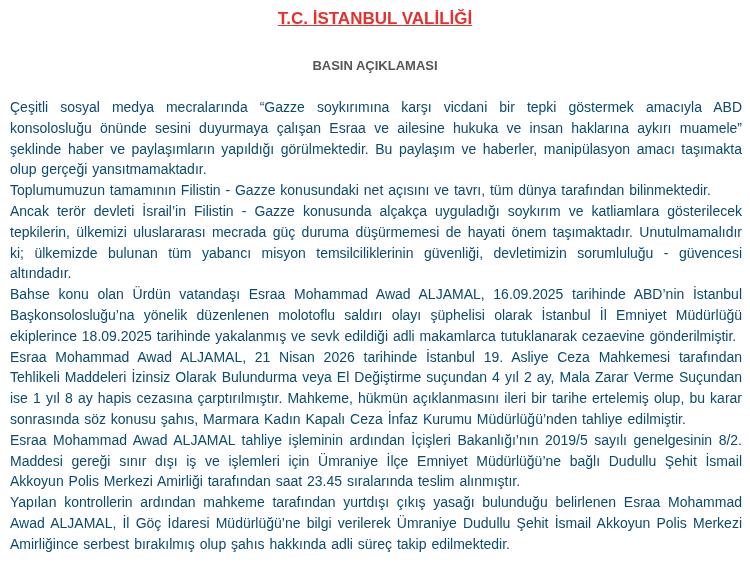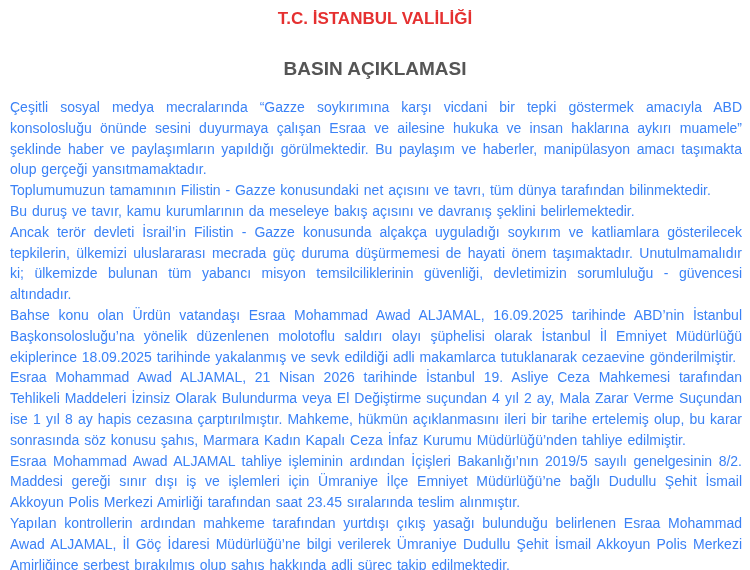--- a/index.html
+++ b/index.html
@@ -17,53 +17,53 @@
   }
   .doc-title {
     margin: 0;
     padding-top: 9px;
     text-align: center;
     font-size: 17px;
     font-weight: 700;
     letter-spacing: 0px;
     color: #e53030;
     font-family: "Liberation Sans", "DejaVu Sans", sans-serif;
+    text-decoration: underline;
   }
   .doc-subtitle {
     margin: 0;
     padding-top: 29px;
     text-align: center;
-    font-size: 19px;
+    font-size: 13px;
     font-weight: 700;
     color: #555555;
   }
   .doc-body {
     position: absolute;
     top: 97px;
     left: 10px;
     right: 8px;
   }
   .doc-body p {
     margin: 0;
     text-align: justify;
     font-size: 14px;
     line-height: 20.8px;
-    color: #3b82f6;
+    color: #0c4a6e;
     word-spacing: 1px;
   }
 </style>
 </head>
 <body>
 
 <div class="page">
   <h1 class="doc-title">T.C. İSTANBUL VALİLİĞİ</h1>
   <h2 class="doc-subtitle">BASIN AÇIKLAMASI</h2>
   <div class="doc-body">
       <p>Çeşitli sosyal medya mecralarında “Gazze soykırımına karşı vicdani bir tepki göstermek amacıyla ABD konsolosluğu önünde sesini duyurmaya çalışan Esraa ve ailesine hukuka ve insan haklarına aykırı muamele” şeklinde haber ve paylaşımların yapıldığı görülmektedir. Bu paylaşım ve haberler, manipülasyon amacı taşımakta olup gerçeği yansıtmamaktadır.</p>
       <p>Toplumumuzun tamamının Filistin - Gazze konusundaki net açısını ve tavrı, tüm dünya tarafından bilinmektedir.</p>
-      <p>Bu duruş ve tavır, kamu kurumlarının da meseleye bakış açısını ve davranış şeklini belirlemektedir.</p>
       <p>Ancak terör devleti İsrail’in Filistin - Gazze konusunda alçakça uyguladığı soykırım ve katliamlara gösterilecek tepkilerin, ülkemizi uluslararası mecrada güç duruma düşürmemesi de hayati önem taşımaktadır. Unutulmamalıdır ki; ülkemizde bulunan tüm yabancı misyon temsilciliklerinin güvenliği, devletimizin sorumluluğu - güvencesi altındadır.</p>
       <p>Bahse konu olan Ürdün vatandaşı Esraa Mohammad Awad ALJAMAL, 16.09.2025 tarihinde ABD’nin İstanbul Başkonsolosluğu’na yönelik düzenlenen molotoflu saldırı olayı şüphelisi olarak İstanbul İl Emniyet Müdürlüğü ekiplerince 18.09.2025 tarihinde yakalanmış ve sevk edildiği adli makamlarca tutuklanarak cezaevine gönderilmiştir.</p>
       <p>Esraa Mohammad Awad ALJAMAL, 21 Nisan 2026 tarihinde İstanbul 19. Asliye Ceza Mahkemesi tarafından Tehlikeli Maddeleri İzinsiz Olarak Bulundurma veya El Değiştirme suçundan 4 yıl 2 ay, Mala Zarar Verme Suçundan ise 1 yıl 8 ay hapis cezasına çarptırılmıştır. Mahkeme, hükmün açıklanmasını ileri bir tarihe ertelemiş olup, bu karar sonrasında söz konusu şahıs, Marmara Kadın Kapalı Ceza İnfaz Kurumu Müdürlüğü’nden tahliye edilmiştir.</p>
       <p>Esraa Mohammad Awad ALJAMAL tahliye işleminin ardından İçişleri Bakanlığı’nın 2019/5 sayılı genelgesinin 8/2. Maddesi gereği sınır dışı iş ve işlemleri için Ümraniye İlçe Emniyet Müdürlüğü’ne bağlı Dudullu Şehit İsmail Akkoyun Polis Merkezi Amirliği tarafından saat 23.45 sıralarında teslim alınmıştır.</p>
       <p>Yapılan kontrollerin ardından mahkeme tarafından yurtdışı çıkış yasağı bulunduğu belirlenen Esraa Mohammad Awad ALJAMAL, İl Göç İdaresi Müdürlüğü’ne bilgi verilerek Ümraniye Dudullu Şehit İsmail Akkoyun Polis Merkezi Amirliğince serbest bırakılmış olup şahıs hakkında adli süreç takip edilmektedir.</p>
     </div>
 </div>
 
 </body></html>

